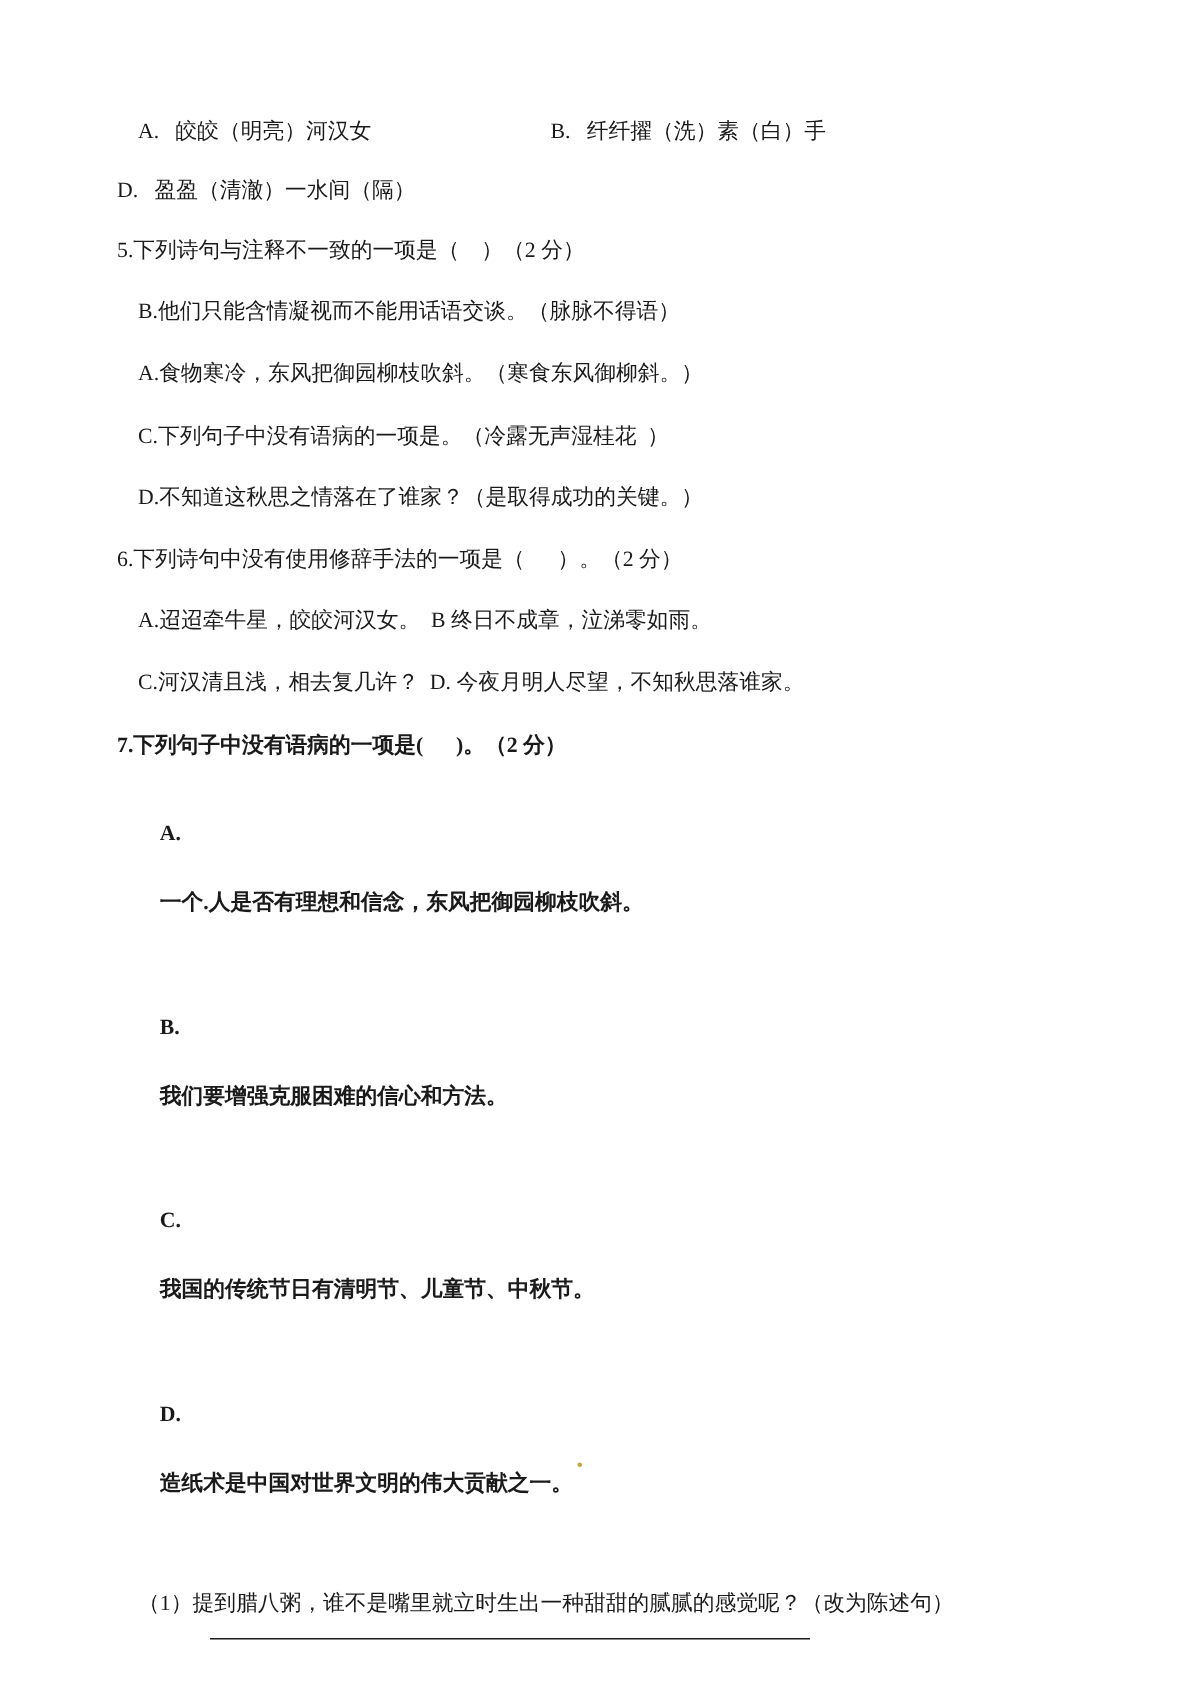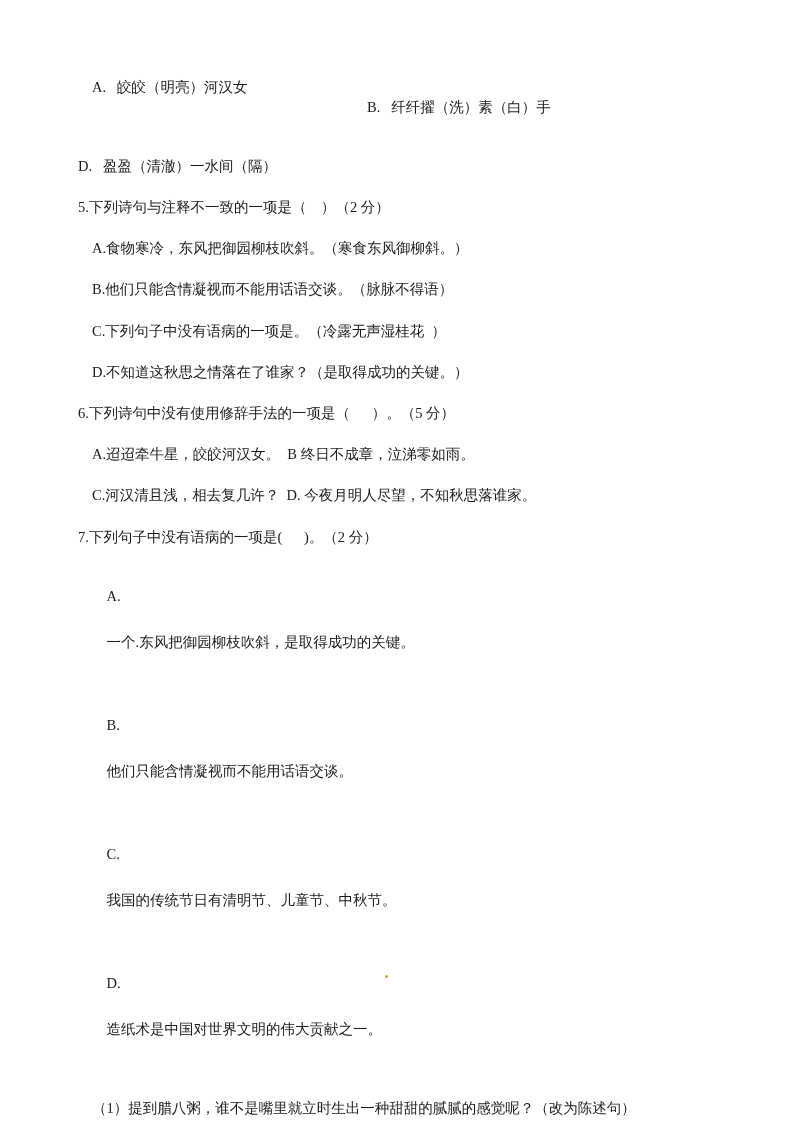--- a/index.html
+++ b/index.html
@@ -23,33 +23,33 @@
     padding: 78px 70px 40px 78px;
   }
   .line {
     font-size: 14.5px;
     line-height: 1.6;
     margin: 0 0 18px 0;
     white-space: pre-wrap;
   }
   .line.tight {
     margin-bottom: 13px;
+    font-weight: bold;
   }
   .opt-row {
     display: flex;
     margin: 0 0 20px 0;
     font-size: 14.5px;
   }
   .opt-a {
     width: 275px;
     flex: 0 0 275px;
   }
   .opt-b {
     flex: 1 1 auto;
-    margin-top: 20px;
   }
   .indent1 {
     padding-left: 14px;
   }
   .q-head {
     font-size: 14.5px;
     margin: 0 0 16px 0;
   }
   .sub {
     font-size: 14.5px;
@@ -91,39 +91,39 @@
 
   <div class="opt-row">
     <div class="opt-b">
       <span>D.</span>
       &nbsp;
       <span>盈盈（清澈）一水间（隔）</span>
     </div>
   </div>
 
   <p class="line">5.下列诗句与注释不一致的一项是（    ）（2 分）</p>
+  <p class="line indent1">B.他们只能含情凝视而不能用话语交谈。（脉脉不得语）</p>
   <p class="line indent1">A.食物寒冷，东风把御园柳枝吹斜。（寒食东风御柳斜。）</p>
-  <p class="line indent1">B.他们只能含情凝视而不能用话语交谈。（脉脉不得语）</p>
   <p class="line indent1">C.下列句子中没有语病的一项是。（冷露无声湿桂花  ）</p>
   <p class="line indent1">D.不知道这秋思之情落在了谁家？（是取得成功的关键。）</p>
 
-  <p class="line">6.下列诗句中没有使用修辞手法的一项是（      ）。（5 分）</p>
+  <p class="line">6.下列诗句中没有使用修辞手法的一项是（      ）。（2 分）</p>
   <p class="line indent1">A.迢迢牵牛星，皎皎河汉女。  B 终日不成章，泣涕零如雨。</p>
   <p class="line indent1">C.河汉清且浅，相去复几许？  D. 今夜月明人尽望，不知秋思落谁家。</p>
 
   <p class="line tight">7.下列句子中没有语病的一项是(      )。（2 分）</p>
   <p class="line tight indent1">
     <span>A.</span>
     &nbsp;
-    <span>一个.东风把御园柳枝吹斜，是取得成功的关键。</span>
+    <span>一个.人是否有理想和信念，东风把御园柳枝吹斜。</span>
   </p>
   <p class="line tight indent1">
     <span>B.</span>
     &nbsp;
-    <span>他们只能含情凝视而不能用话语交谈。</span>
+    <span>我们要增强克服困难的信心和方法。</span>
   </p>
   <p class="line tight indent1">
     <span>C.</span>
     &nbsp;
     <span>我国的传统节日有清明节、儿童节、中秋节。</span>
   </p>
   <p class="line tight indent1">
     <span>D.</span>
     &nbsp;
     <span>造纸术是中国对世界文明的伟大贡献之一。</span>

